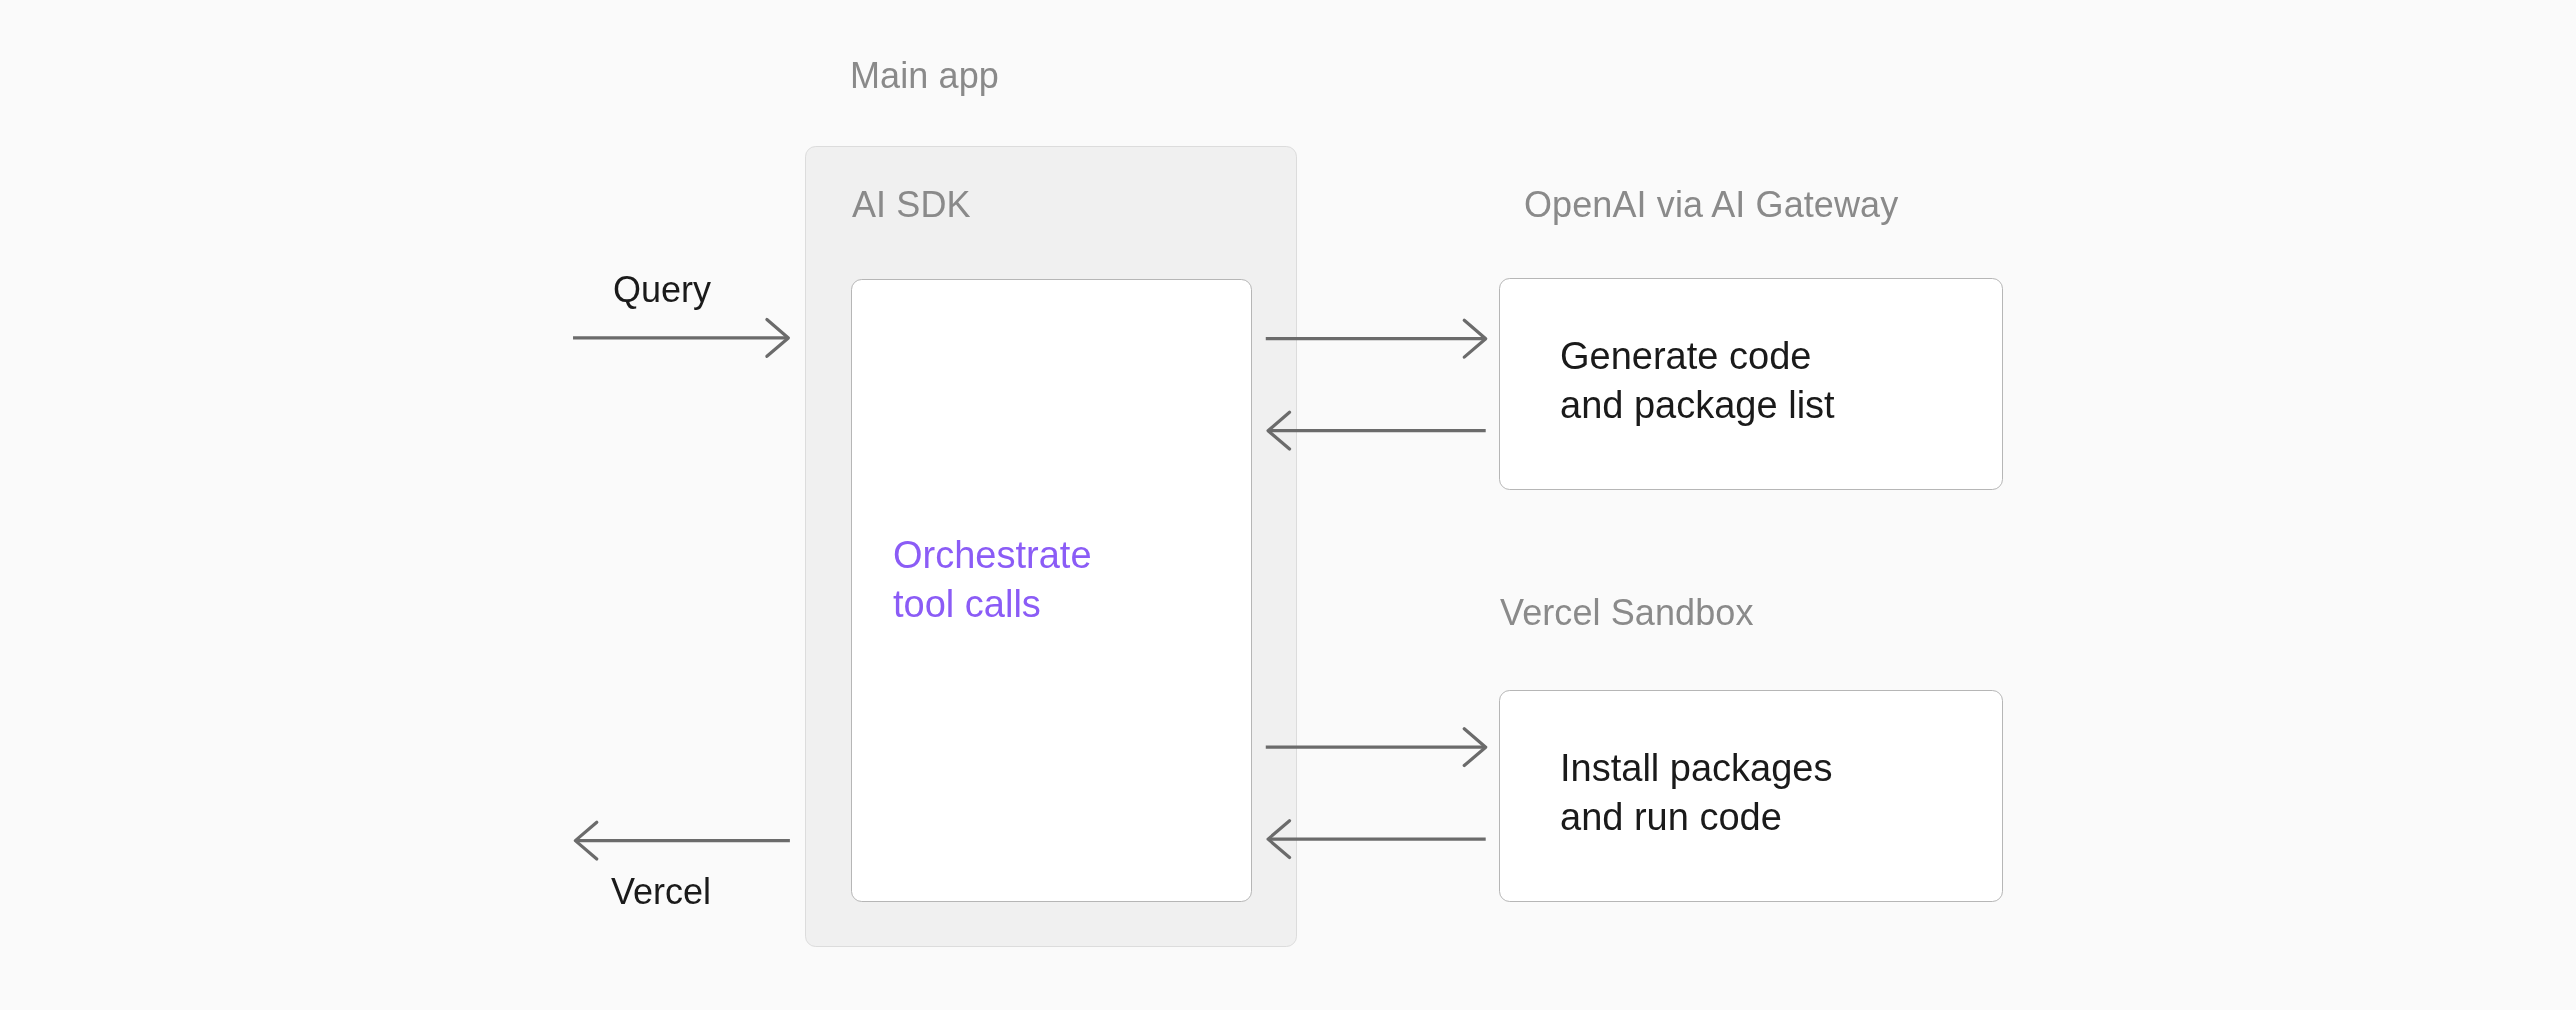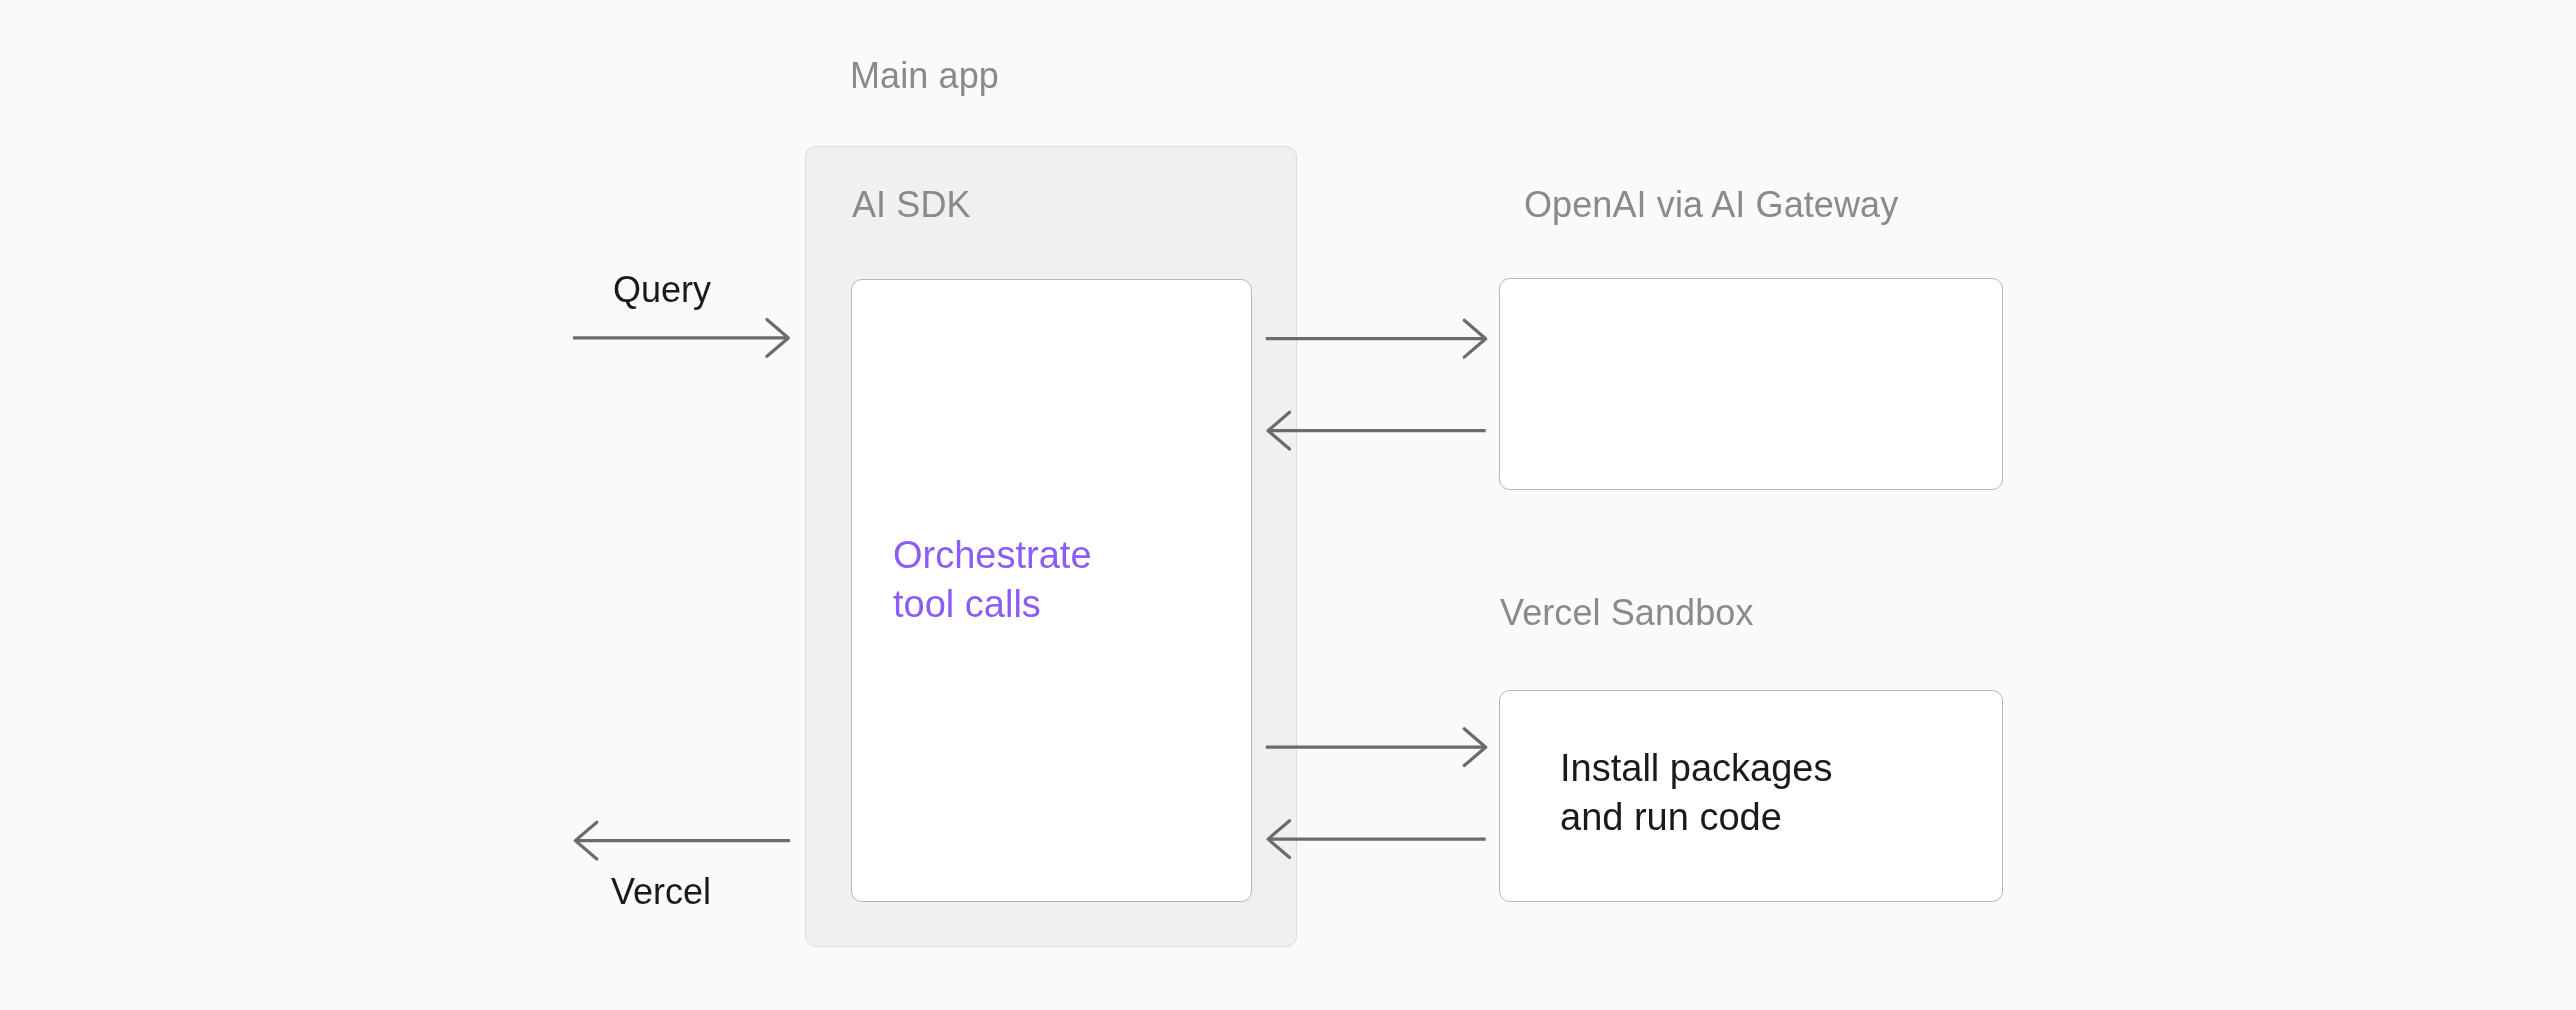--- a/index.html
+++ b/index.html
@@ -128,20 +128,22 @@
   <div class="mainapp-box"></div>
 
   <div class="caption caption-aisdk">AI SDK</div>
 
   <div class="orchestrate-box"></div>
   <div class="orchestrate-label">Orchestrate
 tool calls</div>
 
   <div class="caption caption-gateway">OpenAI via AI Gateway</div>
   <div class="service-box service-gateway"></div>
+  <div class="service-label label-gateway">Generate code
+and package list</div>
 
   <div class="caption caption-sandbox">Vercel Sandbox</div>
   <div class="service-box service-sandbox"></div>
   <div class="service-label label-sandbox">Install packages
 and run code</div>
 
   <div class="io-label io-query">Query</div>
   <div class="io-label io-result">Vercel</div>
 
   <svg class="arrows" viewBox="0 0 3360 1318" width="2576" height="1010">

